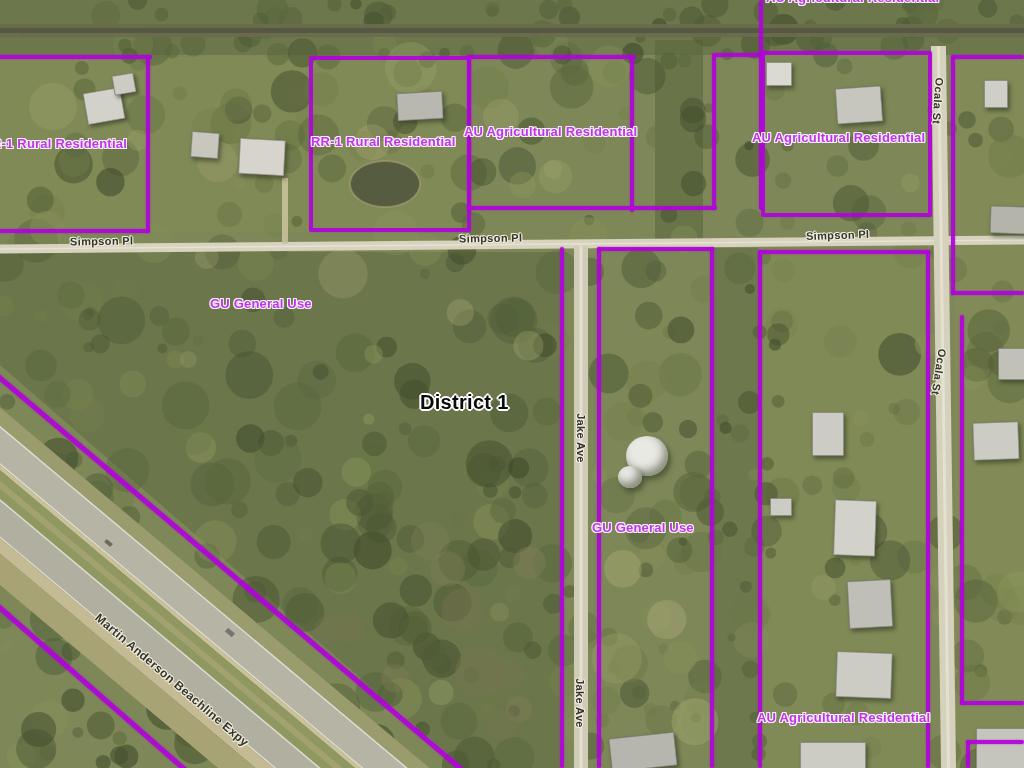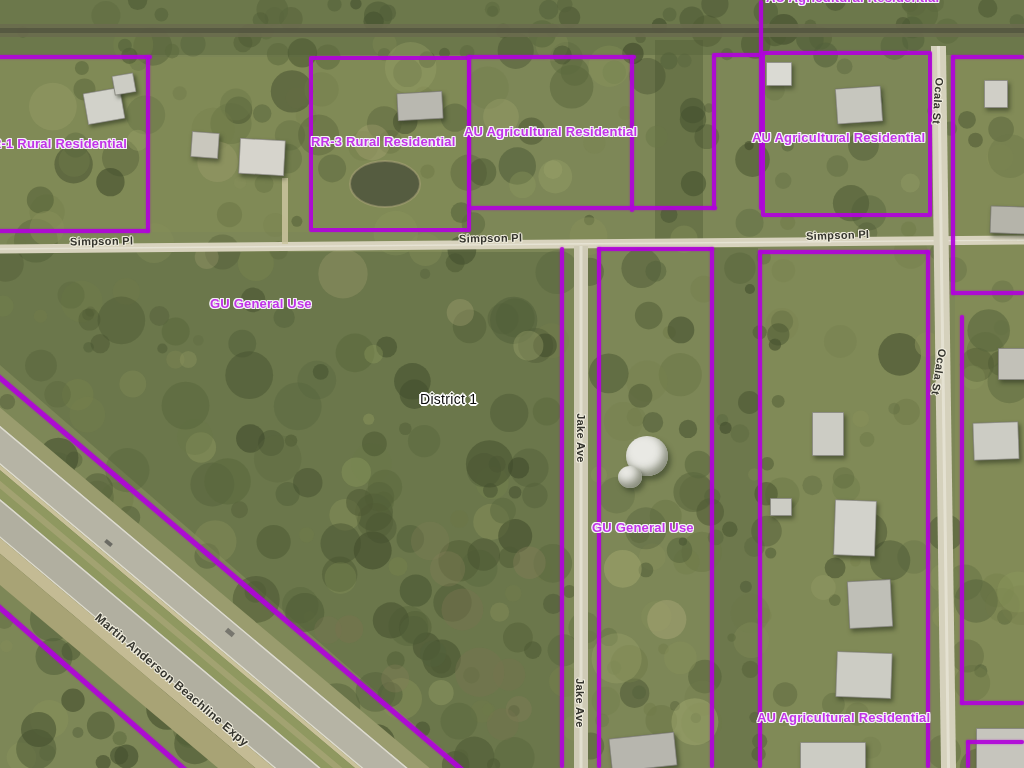--- a/index.html
+++ b/index.html
@@ -10,21 +10,21 @@
   .pline{position:absolute;background:var(--parcel-line,#B103DB);opacity:.93;
          border-radius:2px;box-shadow:0 0 2px rgba(170,0,210,.65);}
   .prect{position:absolute;border:4px solid var(--parcel-line,#B103DB);opacity:.93;
          box-sizing:border-box;border-radius:2px;box-shadow:0 0 2px rgba(170,0,210,.45);}
   .diag{transform-origin:0 0;}
   
   .zlabel{position:absolute;font-weight:bold;font-size:13px;line-height:1.1;
           color:var(--zone-label,#C233E8);white-space:nowrap;letter-spacing:.2px;
           text-shadow:-1px 0 #f3f0f6,1px 0 #f3f0f6,0 -1px #f3f0f6,0 1px #f3f0f6,
           -1px -1px #f3f0f6,1px 1px #f3f0f6,1px -1px #f3f0f6,-1px 1px #f3f0f6;}
-  .dlabel{position:absolute;font-weight:normal;font-size:14px;letter-spacing:.3px;
+  .dlabel{position:absolute;font-weight:bold;font-size:20px;letter-spacing:.3px;
           color:var(--district-label,#0b0b0b);white-space:nowrap;
           text-shadow:-2px 0 #fff,2px 0 #fff,0 -2px #fff,0 2px #fff,
           -1px -1px #fff,1px 1px #fff,1px -1px #fff,-1px 1px #fff;}
   .rlabel{position:absolute;font-weight:bold;font-size:11px;letter-spacing:.35px;
           color:var(--road-label,#35352e);white-space:nowrap;
           text-shadow:-1px 0 #efecdd,1px 0 #efecdd,0 -1px #efecdd,0 1px #efecdd,
           -1px -1px #efecdd,1px 1px #efecdd;}
   
   .bldg{position:absolute;background:#ccccc4;border:1px solid rgba(90,90,80,.55);
         box-shadow:2px 3px 4px rgba(40,50,30,.55);border-radius:1px;}
@@ -688,21 +688,21 @@
   <div class="pline" style="left:926px;top:250px;width:4px;height:518px;"></div>
   <div class="pline" style="left:960px;top:315px;width:4px;height:390px;"></div>
   <div class="pline" style="left:960px;top:701px;width:64px;height:4px;"></div>
   <div class="pline" style="left:966px;top:740px;width:58px;height:4px;"></div>
   <div class="pline" style="left:966px;top:740px;width:4px;height:28px;"></div>
 
   <div class="pline diag" style="left:-15px;top:362px;width:1260px;height:5px;transform:rotate(40.3deg);"></div>
   <div class="pline diag" style="left:-12px;top:594px;width:420px;height:5px;transform:rotate(41.2deg);"></div>
 
   <div class="zlabel" style="left:-8px;top:137px;">R-1 Rural Residential</div>
-  <div class="zlabel" style="left:311px;top:135px;">RR-3 Rural Residential</div>
+  <div class="zlabel" style="left:311px;top:135px;">RR-1 Rural Residential</div>
   <div class="zlabel" style="left:464px;top:125px;">AU Agricultural Residential</div>
   <div class="zlabel" style="left:752px;top:131px;">AU Agricultural Residential</div>
   <div class="zlabel" style="left:766px;top:-9px;">AU Agricultural Residential</div>
   <div class="zlabel" style="left:210px;top:297px;">GU General Use</div>
   <div class="zlabel" style="left:592px;top:521px;">GU General Use</div>
   <div class="zlabel" style="left:757px;top:711px;">AU Agricultural Residential</div>
 
   <div class="dlabel" style="left:420px;top:391px;">District 1</div>
 
   <div class="rlabel" style="left:70px;top:235px;transform:rotate(-1deg);">Simpson Pl</div>

